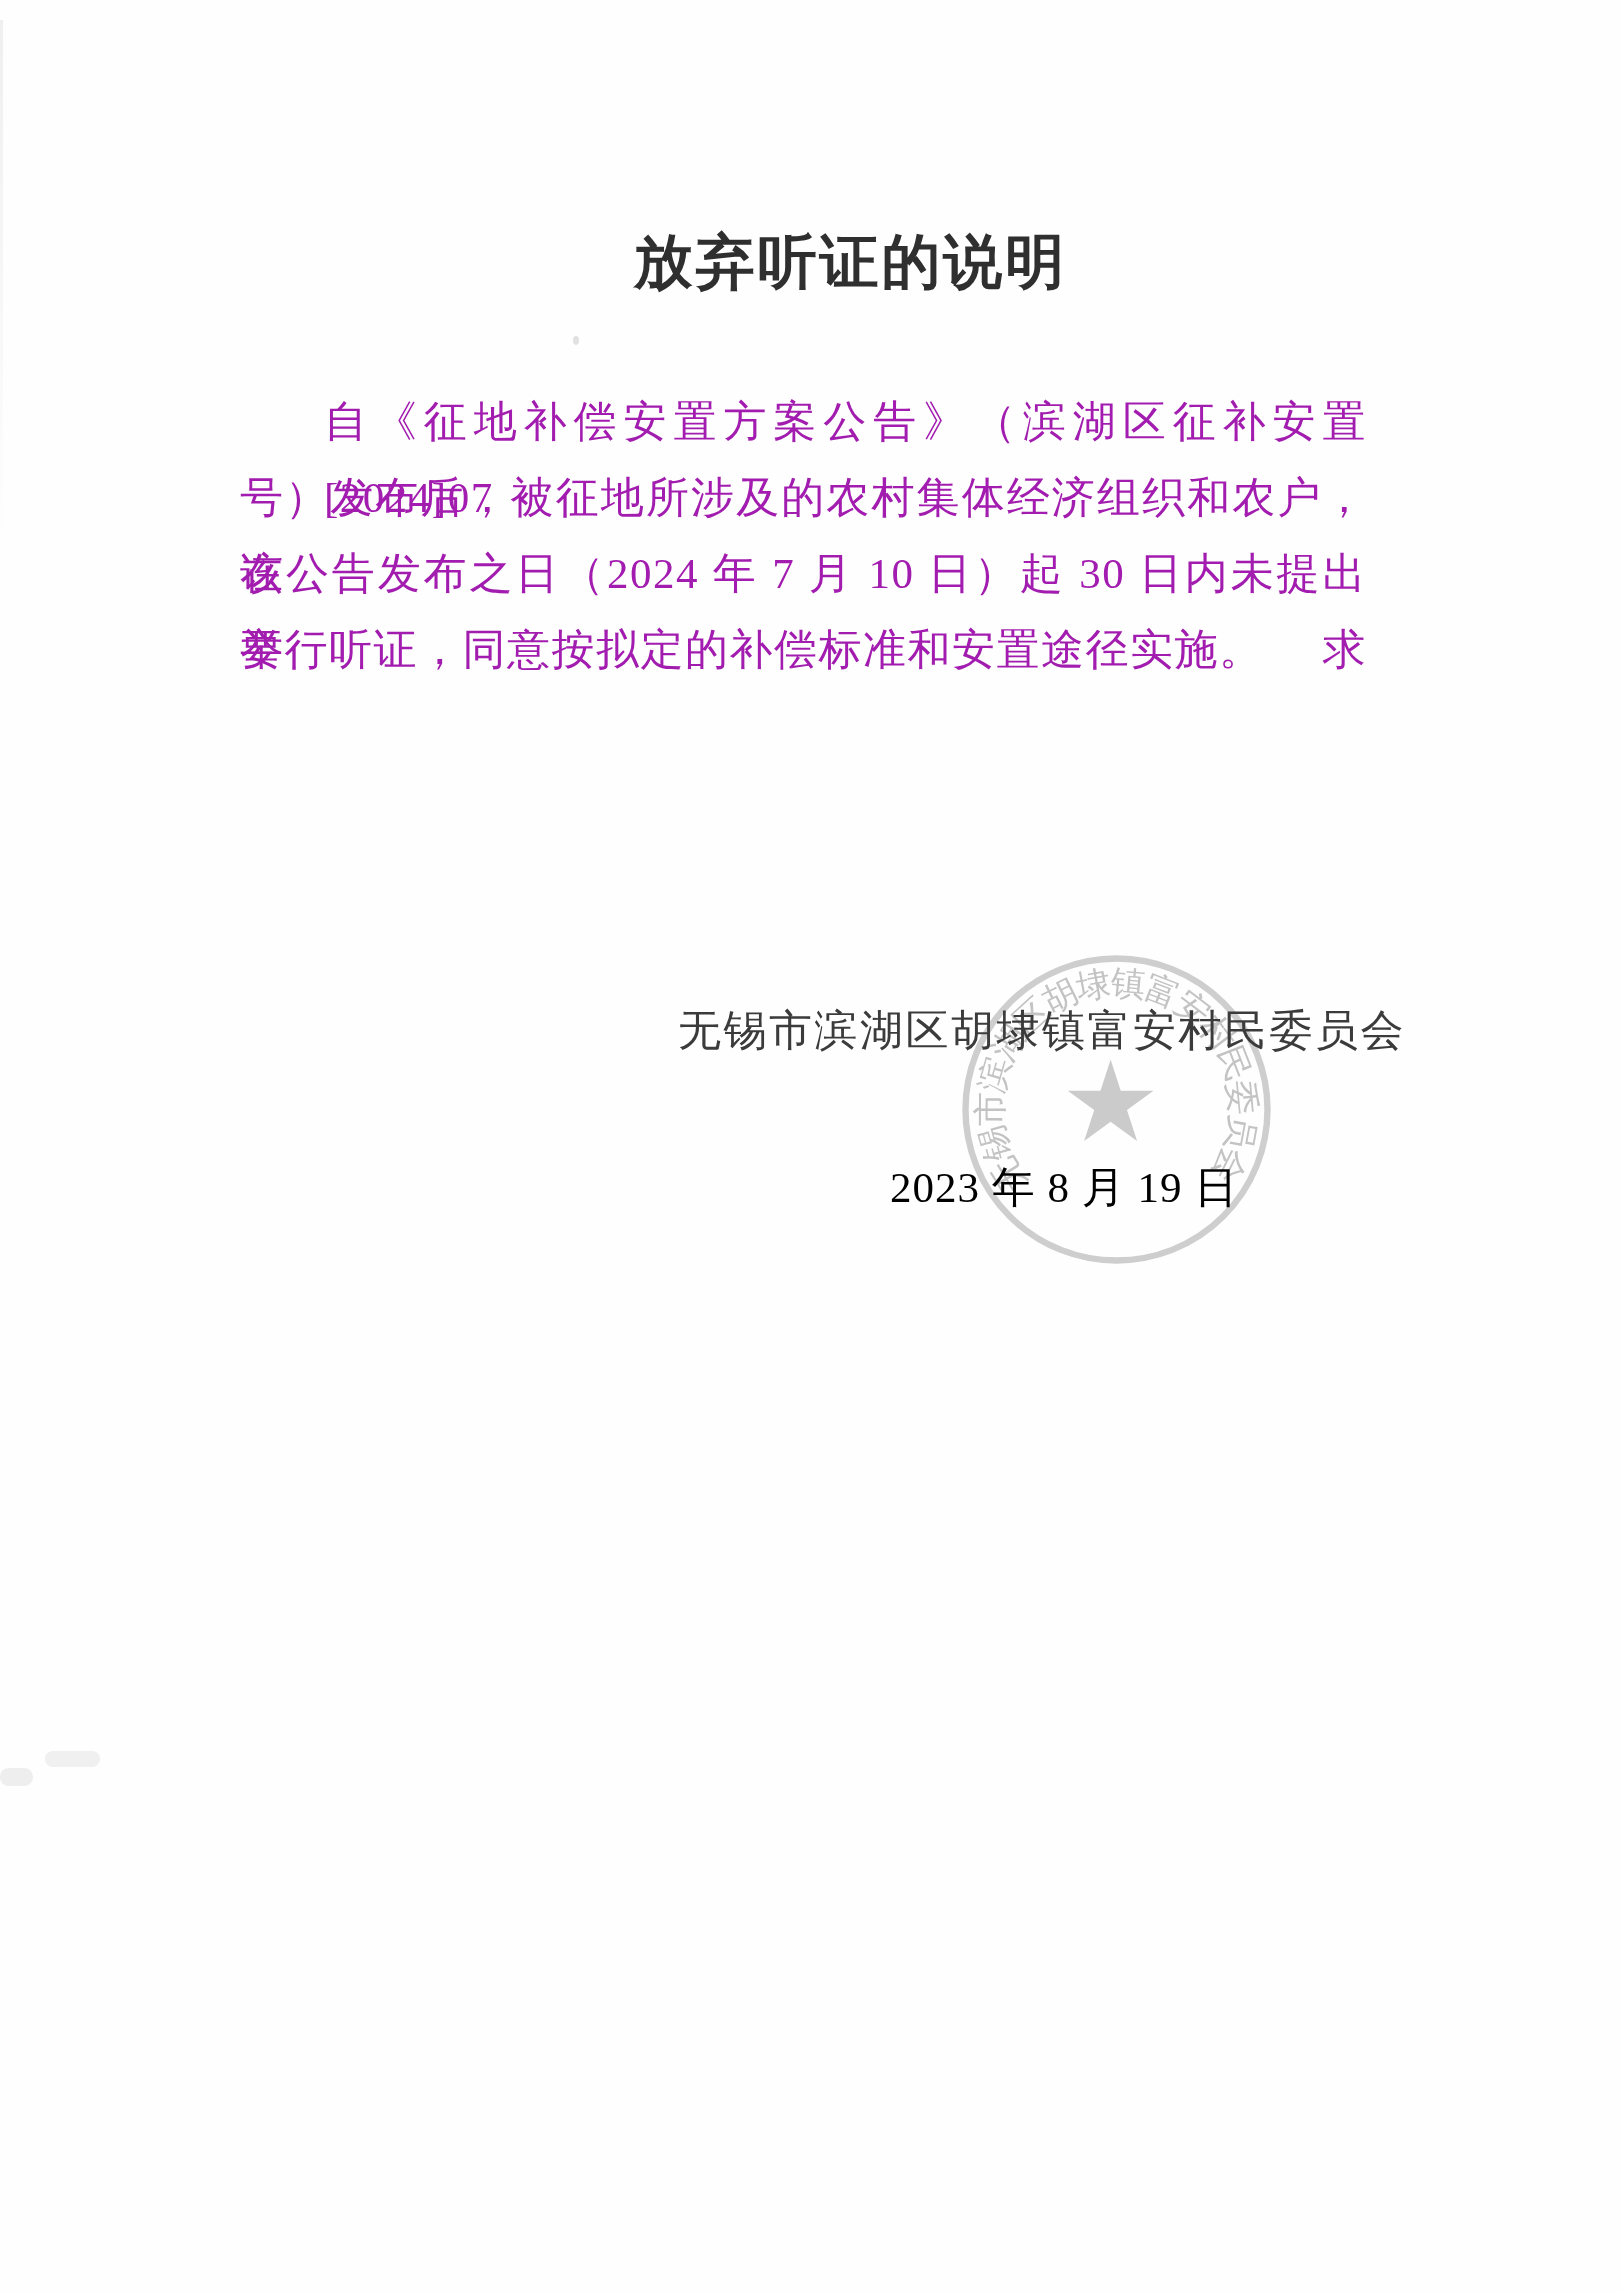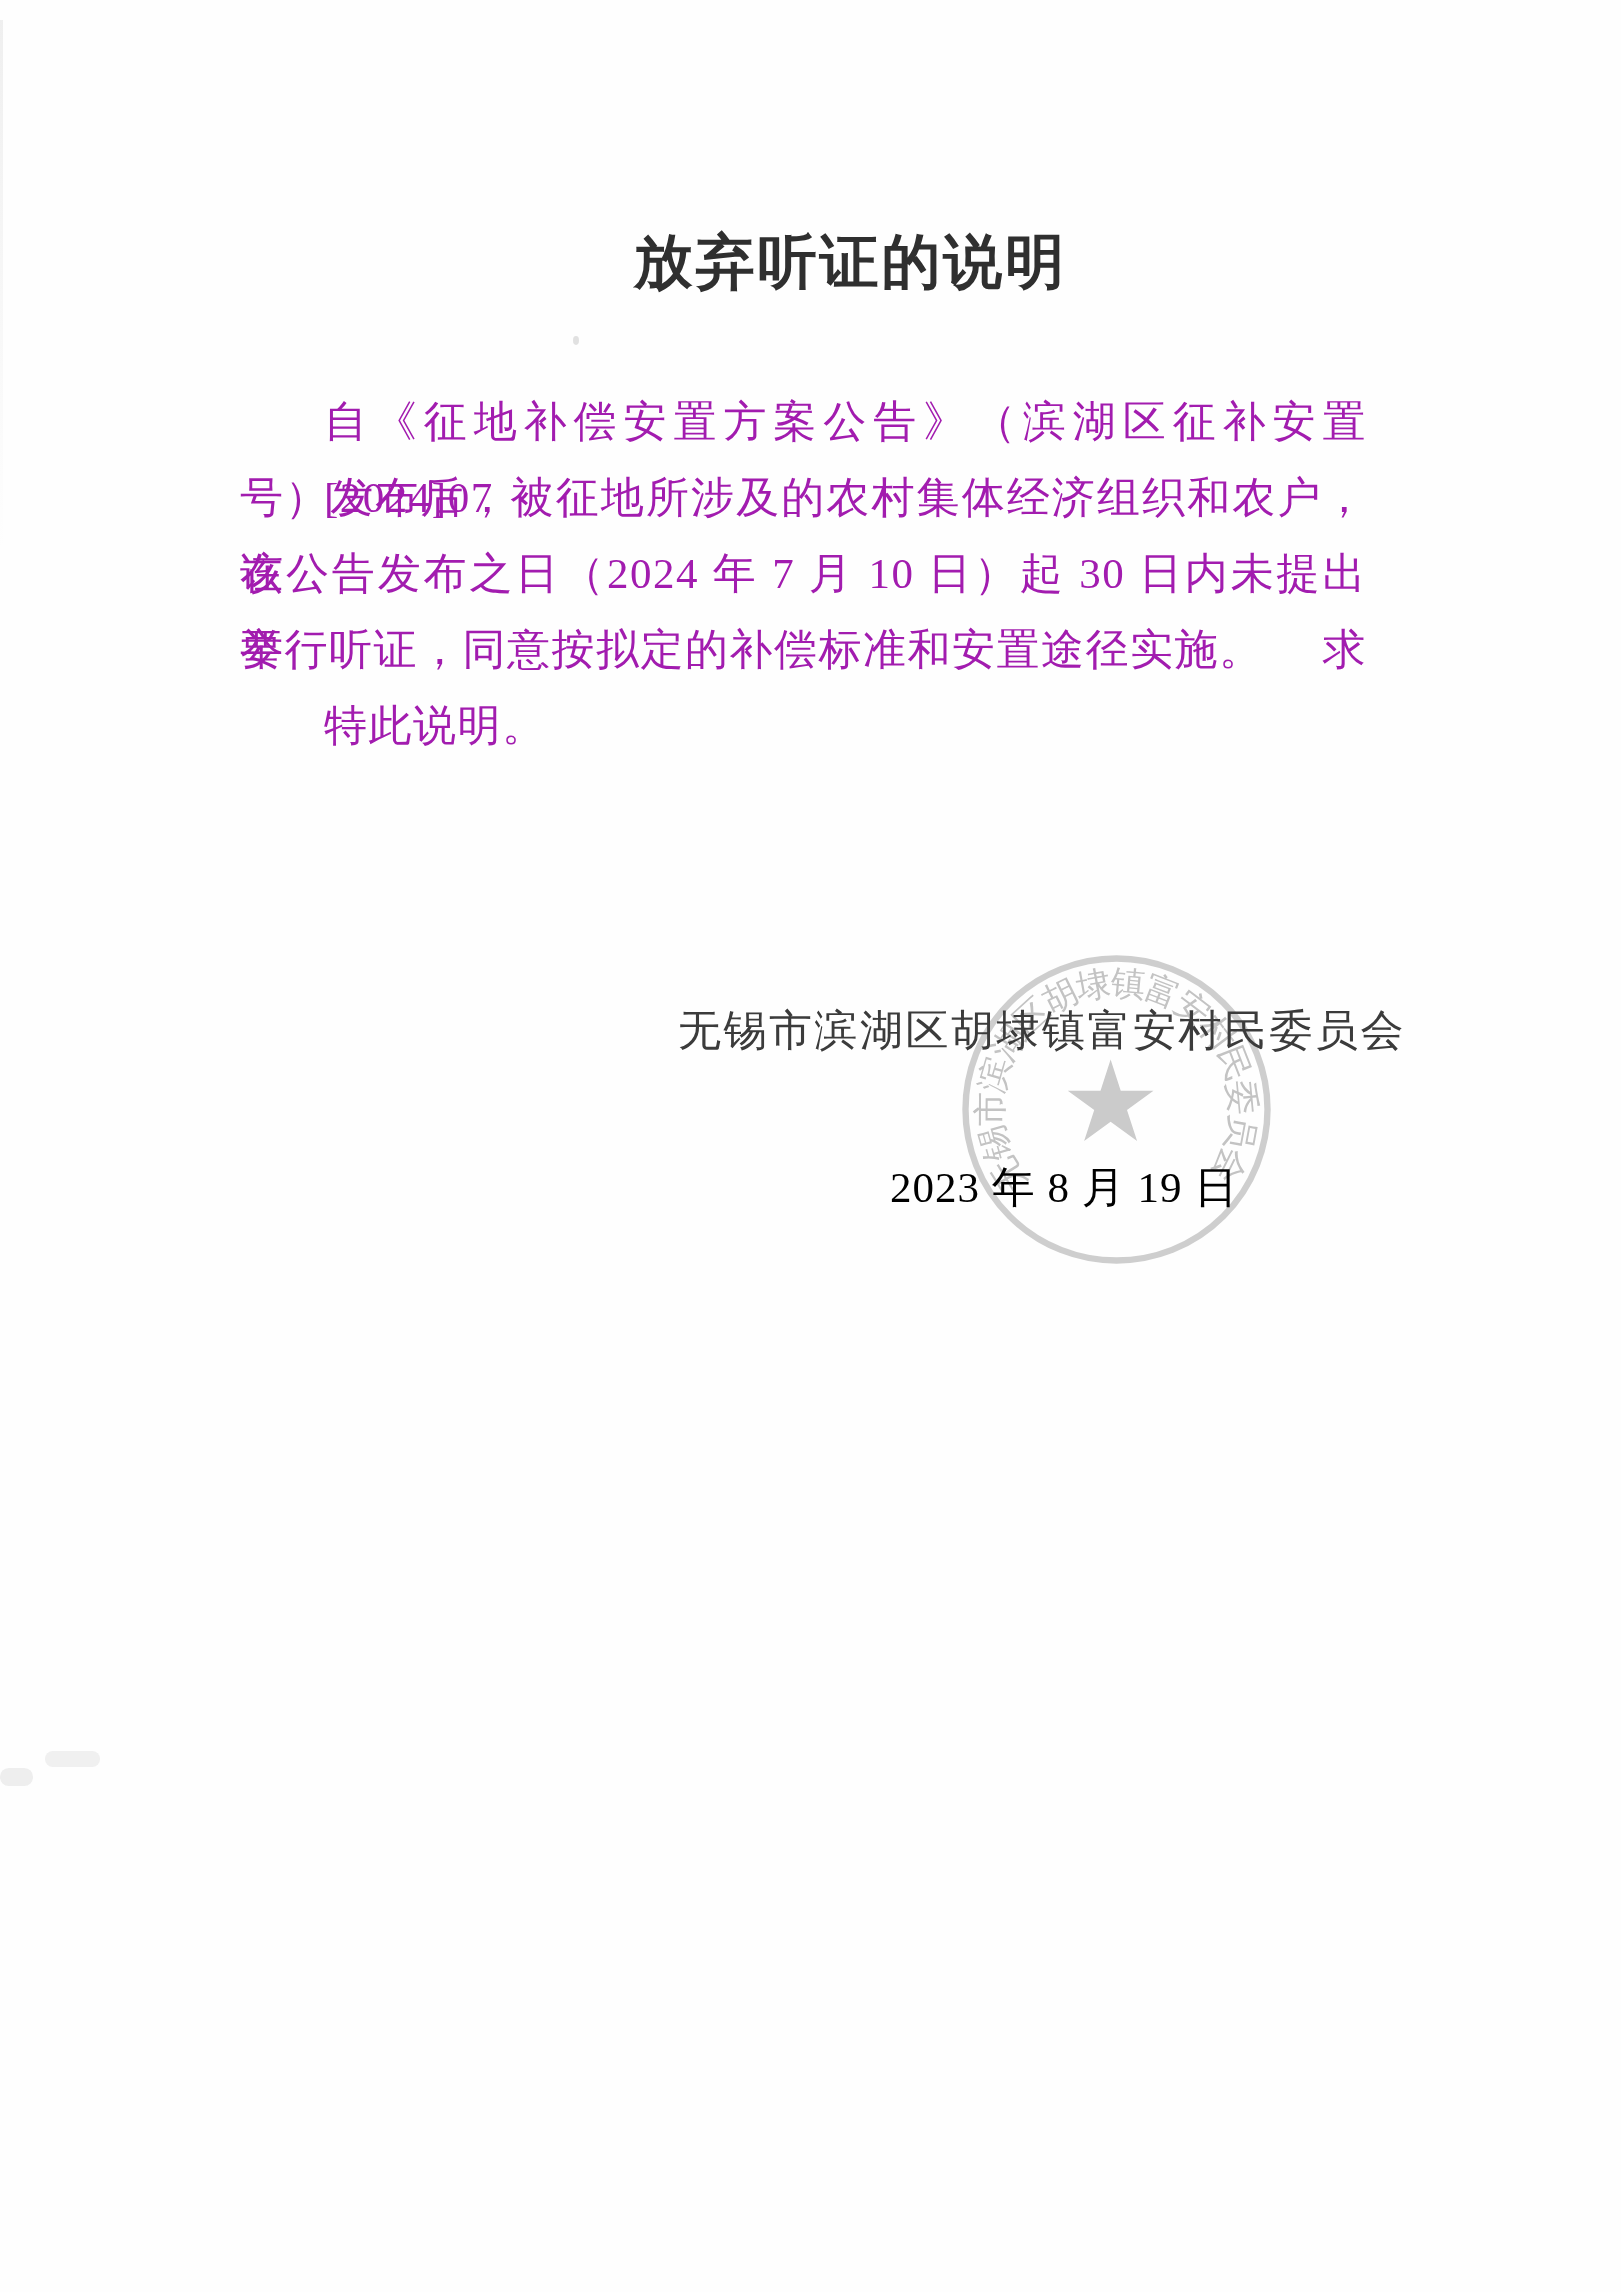--- a/index.html
+++ b/index.html
@@ -130,21 +130,20 @@
   <div class="smudge-1"></div>
   <div class="smudge-2"></div>
 
   <h1 class="title">放弃听证的说明</h1>
 
   <div class="body-block" id="body-lines">
       <div class="body-line justify indent">自《征地补偿安置方案公告》（滨湖区征补安置[2024]07</div>
       <div class="body-line justify">号）发布后，被征地所涉及的农村集体经济组织和农户，在</div>
       <div class="body-line justify">该公告发布之日（2024 年 7 月 10 日）起 30 日内未提出要求</div>
       <div class="body-line">举行听证，同意按拟定的补偿标准和安置途径实施。</div>
-      <div class="body-line indent">特此说明。</div>
     </div>
 
   <svg class="stamp" viewBox="0 0 360 360" aria-hidden="true">
     <circle class="ring" cx="180" cy="180" r="154"></circle>
     <polygon class="star" points="174,129 184.3,160.8 217.7,160.8 190.7,180.4 201,212.2 174,192.6 147,212.2 157.3,180.4 130.3,160.8 163.7,160.8"></polygon>
     <path id="stamp-arc" d="M 90.4 255.2 A 117 117 0 1 1 269.6 255.2" fill="none"></path>
     <text class="ring-text">
       <textPath href="#stamp-arc" startOffset="0" textLength="520">无锡市滨湖区胡埭镇富安村民委员会</textPath>
     </text>
   </svg>

